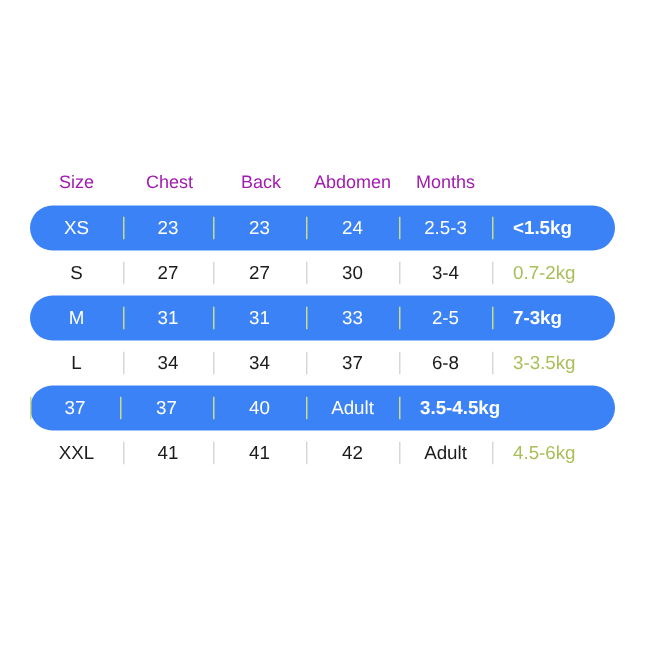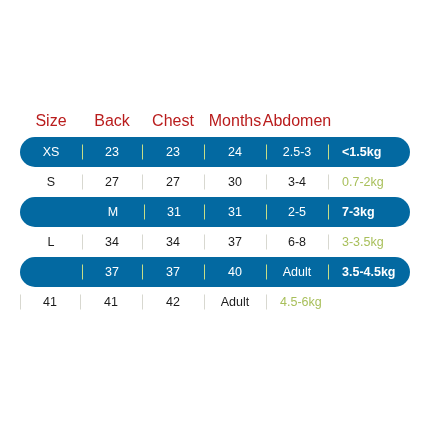--- a/index.html
+++ b/index.html
@@ -27,23 +27,22 @@
     align-items: center;
     height: 30px;
     box-sizing: border-box;
   }
 
   .chart-row.header-row {
     height: 32px;
   }
 
   .chart-row.band-row {
-    background: #0369a1;
+    background: #3b82f6;
     border-radius: 15px;
-    justify-content: flex-end;
   }
 
   .cell {
     position: relative;
     box-sizing: border-box;
     font-size: 12.5px;
     line-height: 1;
     white-space: nowrap;
     display: flex;
     align-items: center;
@@ -67,22 +66,22 @@
     transform: translateY(-50%);
     width: 1px;
     height: 15px;
     background: #d8d8d0;
   }
   .band-row .cell.sep::before {
     background: #c6dd86;
   }
 
   .header-row .cell {
-    color: #b91c1c;
-    font-size: 16px;
+    color: #a21caf;
+    font-size: 12px;
   }
   .header-row .cell.sep::before {
     background: transparent;
   }
 
   .band-row .cell {
     color: #ffffff;
   }
   .band-row .col-weight {
     font-weight: bold;
@@ -95,24 +94,24 @@
     color: #a8bf5a;
   }
 </style>
 </head>
 <body>
 
 <div id="size-chart">
 
   <div class="chart-row header-row">
     <div class="cell col-size">Size</div>
+    <div class="cell col-chest sep">Chest</div>
     <div class="cell col-back sep">Back</div>
-    <div class="cell col-chest sep">Chest</div>
+    <div class="cell col-abdomen sep">Abdomen</div>
     <div class="cell col-months sep">Months</div>
-    <div class="cell col-abdomen sep">Abdomen</div>
   </div>
 
   <div id="rows-container">
       <div class="chart-row band-row">
         <div class="cell col-size">XS</div>
         <div class="cell col-back sep">23</div>
         <div class="cell col-chest sep">23</div>
         <div class="cell col-abdomen sep">24</div>
         <div class="cell col-months sep">2.5-3</div>
         <div class="cell col-weight sep">&lt;1.5kg</div>
@@ -122,39 +121,41 @@
         <div class="cell col-back sep">27</div>
         <div class="cell col-chest sep">27</div>
         <div class="cell col-abdomen sep">30</div>
         <div class="cell col-months sep">3-4</div>
         <div class="cell col-weight sep">0.7-2kg</div>
       </div>
       <div class="chart-row band-row">
         <div class="cell col-size">M</div>
         <div class="cell col-back sep">31</div>
         <div class="cell col-chest sep">31</div>
+        <div class="cell col-abdomen sep">33</div>
         <div class="cell col-months sep">2-5</div>
         <div class="cell col-weight sep">7-3kg</div>
       </div>
       <div class="chart-row plain-row">
         <div class="cell col-size">L</div>
         <div class="cell col-back sep">34</div>
         <div class="cell col-chest sep">34</div>
         <div class="cell col-abdomen sep">37</div>
         <div class="cell col-months sep">6-8</div>
         <div class="cell col-weight sep">3-3.5kg</div>
       </div>
       <div class="chart-row band-row">
         <div class="cell col-back sep">37</div>
         <div class="cell col-chest sep">37</div>
         <div class="cell col-abdomen sep">40</div>
         <div class="cell col-months sep">Adult</div>
         <div class="cell col-weight sep">3.5-4.5kg</div>
       </div>
       <div class="chart-row plain-row">
+        <div class="cell col-size">XXL</div>
         <div class="cell col-back sep">41</div>
         <div class="cell col-chest sep">41</div>
         <div class="cell col-abdomen sep">42</div>
         <div class="cell col-months sep">Adult</div>
         <div class="cell col-weight sep">4.5-6kg</div>
       </div>
     </div>
 
 </div>
 

